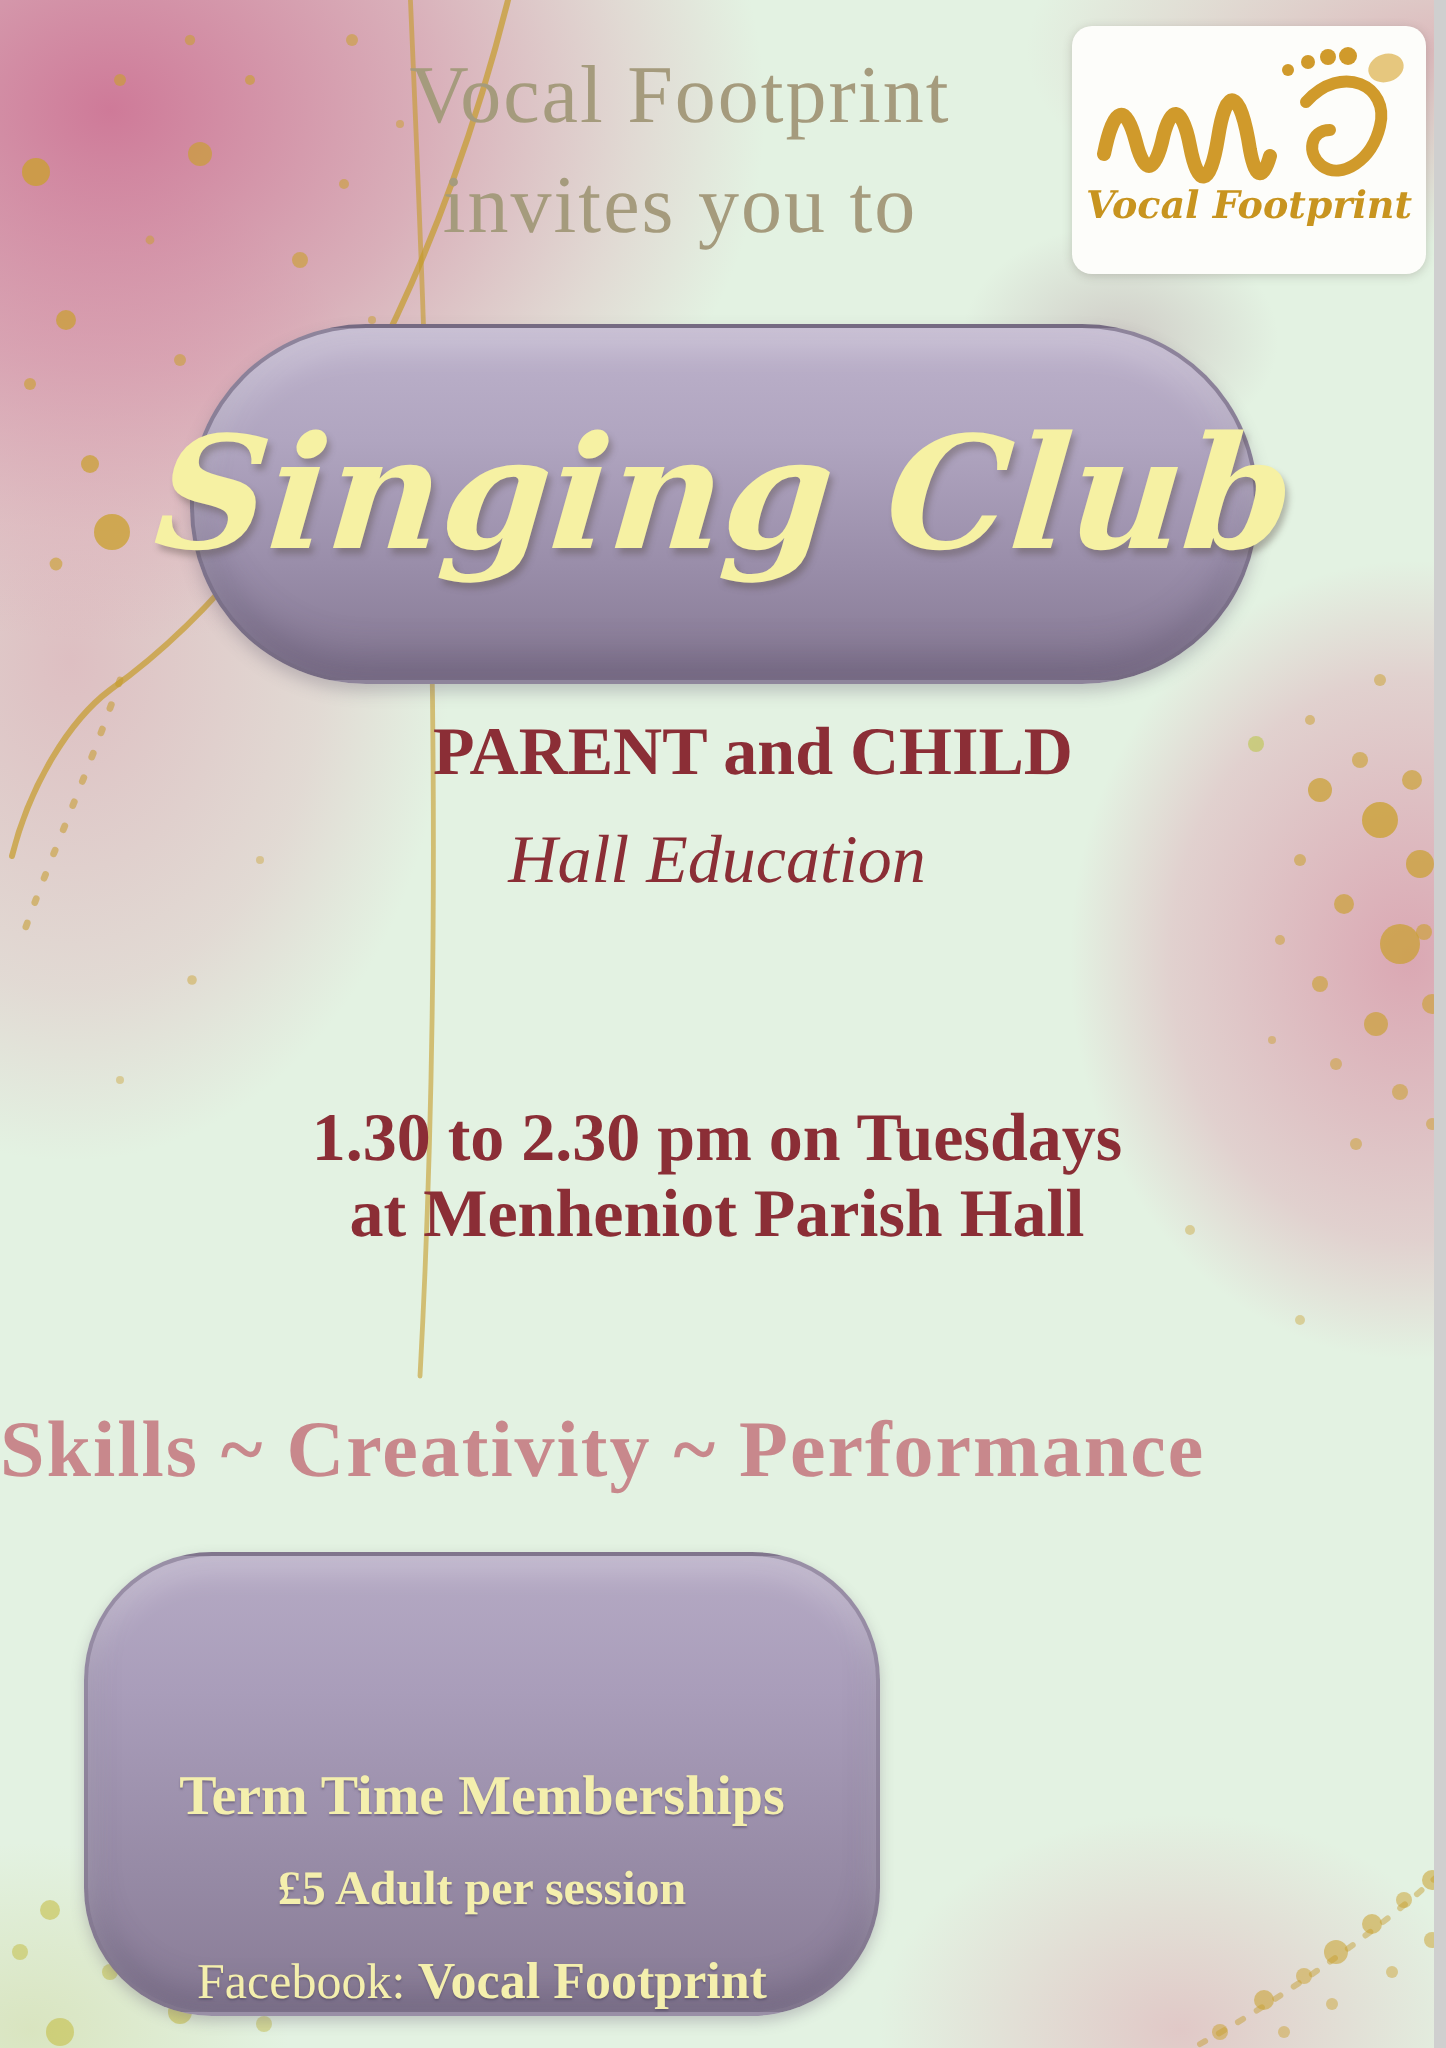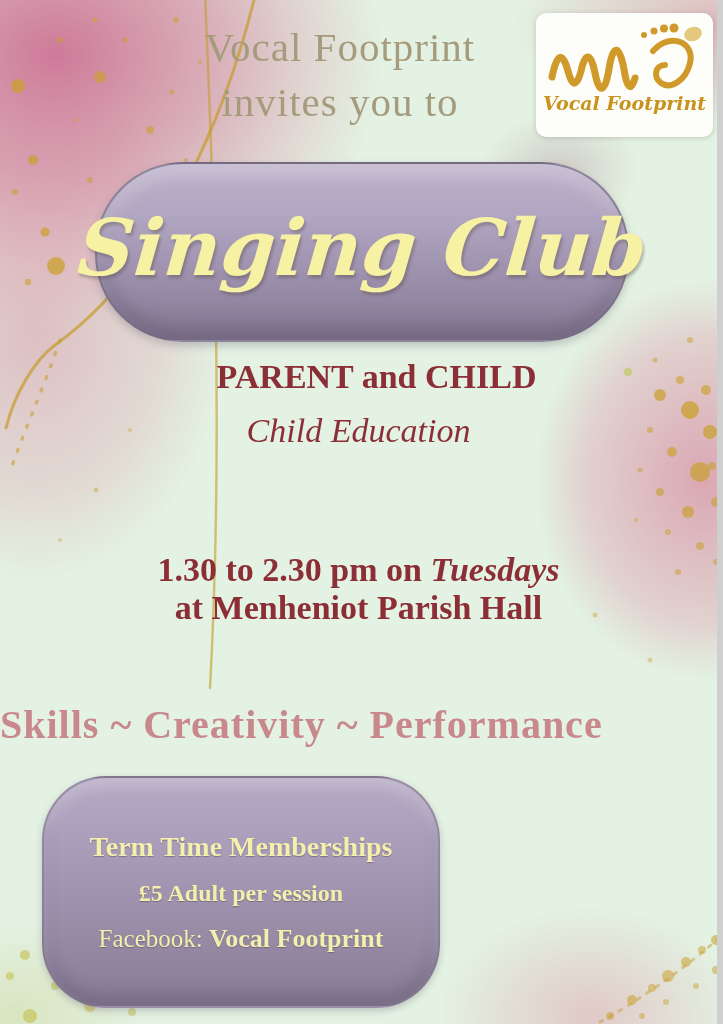--- a/index.html
+++ b/index.html
@@ -36,30 +36,30 @@
     color:#f6f1a3;transform:skewX(-5deg);padding-bottom:10px;
     text-shadow:2px 3px 3px rgba(80,70,60,0.35);white-space:nowrap;}
 
   .details{position:absolute;top:358px;left:0;right:0;text-align:center;color:#8b2e36;}
   .details .audience{font-weight:bold;font-size:34px;margin-bottom:16px;margin-left:36px;}
   .details .program{font-style:italic;font-size:34px;margin-bottom:17px;}
   .details .activity{font-weight:bold;font-size:36px;}
 
   .schedule{position:absolute;top:551px;left:0;right:0;text-align:center;color:#8b2e36;
     font-weight:bold;font-size:34px;line-height:1.12;}
-  .schedule .italic{font-style:italic;}
+  .schedule .italic{}
 
   .tagline{position:absolute;top:701px;left:0;right:0;text-align:left;color:#c8888c;
     font-weight:bold;font-size:40px;letter-spacing:1px;}
 
   .membership{position:absolute;top:776px;left:42px;width:394px;height:228px;border-radius:64px;
     background:linear-gradient(180deg,#b5aac4 0%,#a99dba 30%,#968aa5 70%,#887b95 100%);
     border:2px solid rgba(120,110,130,0.45);
     box-shadow:inset 0 8px 14px rgba(255,255,255,0.25), inset 0 -10px 16px rgba(70,60,85,0.28), 0 3px 7px rgba(100,90,110,0.30);
-    display:flex;flex-direction:column;align-items:center;justify-content:center;
+    display:flex;flex-direction:column;align-items:center;justify-content:flex-end;
     color:#f4efad;text-align:center;}
   .membership > div{text-shadow:0 1px 1px rgba(80,70,95,0.5);}
   .membership .m-heading{font-weight:bold;font-size:28px;margin-bottom:17px;}
   .membership .m-price{font-weight:bold;font-size:24px;margin-bottom:17px;}
   .membership .m-facebook{font-size:25px;}
   .membership .m-facebook .fb-page{font-weight:bold;font-size:26px;}
 
   .contact{position:absolute;top:810px;left:460px;width:255px;color:#7b3a3c;
     font-family:"Liberation Sans",sans-serif;text-align:left;}
   .contact .c-heading{font-size:21px;margin-bottom:5px;}
@@ -171,21 +171,21 @@
     </svg>
     <div class="logo-caption">Vocal Footprint</div>
   </div>
 
   <div class="title-pill">
     <div class="title-text">Singing Club</div>
   </div>
 
   <div class="details">
     <div class="audience">PARENT and CHILD</div>
-    <div class="program">Child Education</div>
+    <div class="program">Hall Education</div>
   </div>
 
   <div class="schedule">
     <div>
       <span>1.30 to 2.30 pm on</span>
       <span class="italic">Tuesdays</span>
     </div>
     <div>at Menheniot Parish Hall</div>
   </div>
 

